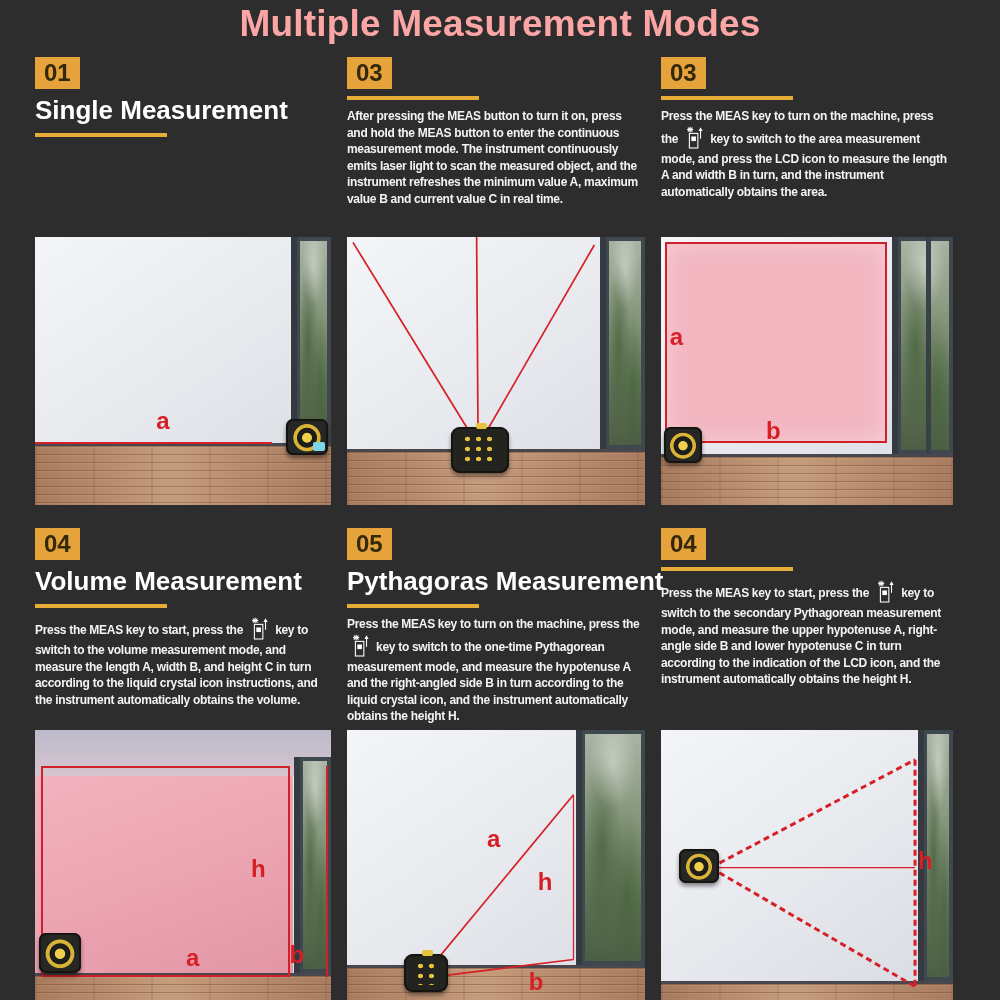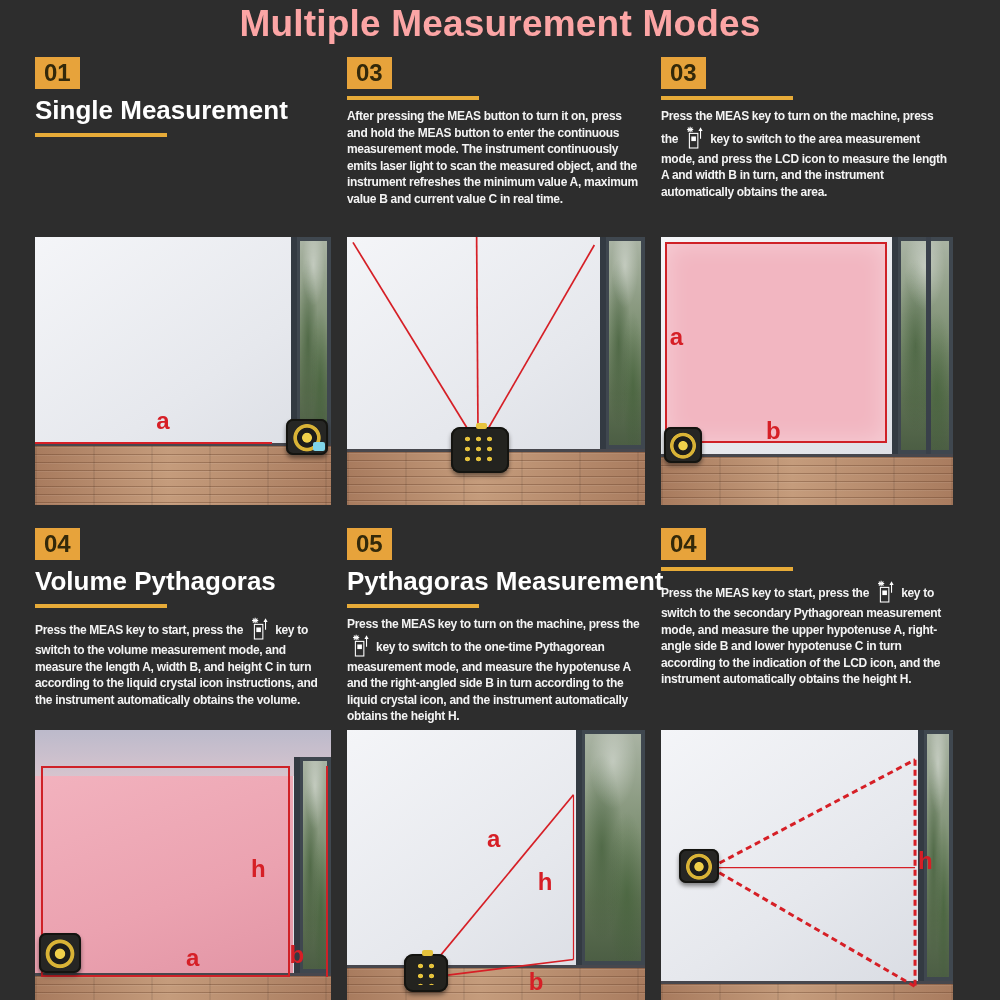--- a/index.html
+++ b/index.html
@@ -191,21 +191,21 @@
         <div class="floor"></div>
         <div class="area-rect"></div>
         <div class="device"></div>
         <span class="lbl lbl-a">a</span>
         <span class="lbl lbl-b">b</span>
       </div>
     </div>
 
     <div class="sec row2">
       <span class="badge">04</span>
-      <div class="heading">Volume Pythagoras</div>
+      <div class="heading">Volume Measurement</div>
       <div class="rule"></div>
       <p class="body"><span>Press the MEAS key to start, press the</span>
         <svg class="dev-icon" viewBox="0 0 26 30">
           <g stroke="#ffffff" stroke-width="1.4" fill="none">
             <rect x="7" y="9" width="11" height="19"></rect>
             <line x1="4" y1="4" x2="12" y2="4"></line>
               <line x1="8" y1="0.5" x2="8" y2="7.5"></line>
             <line x1="5" y1="1.5" x2="11" y2="6.5"></line>
               <line x1="5" y1="6.5" x2="11" y2="1.5"></line>
             <line x1="21.5" y1="5" x2="21.5" y2="16"></line>

